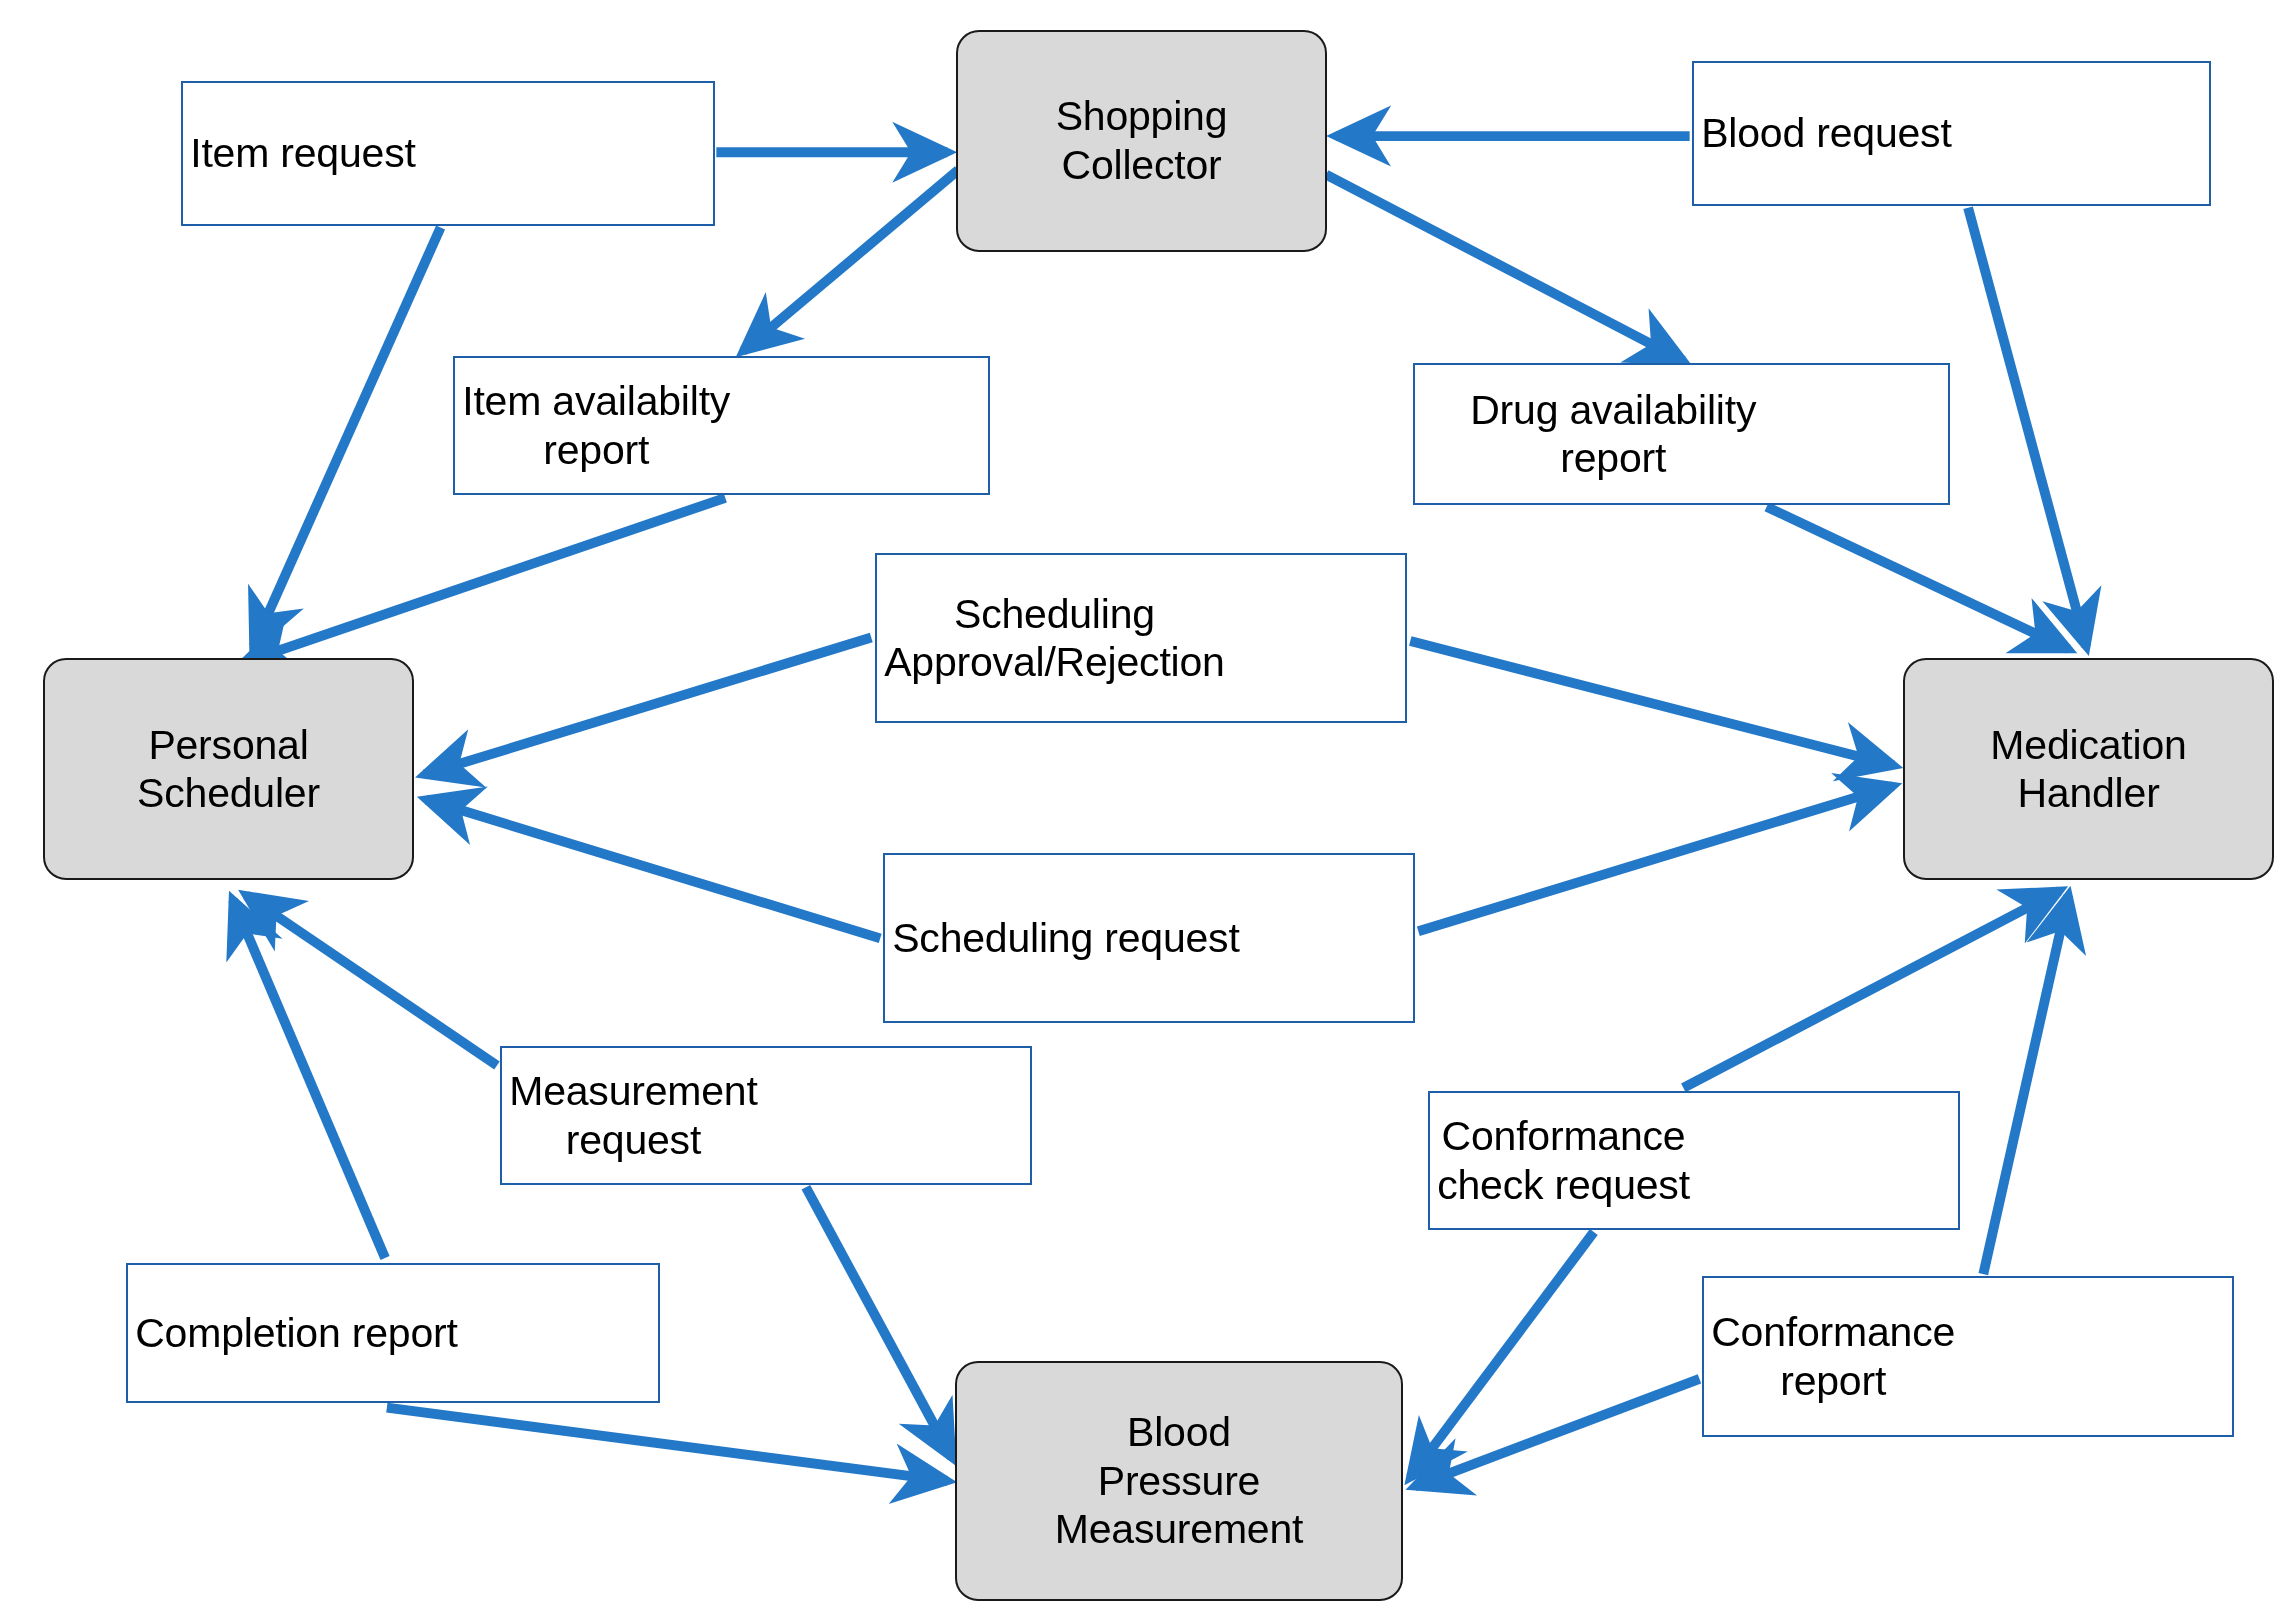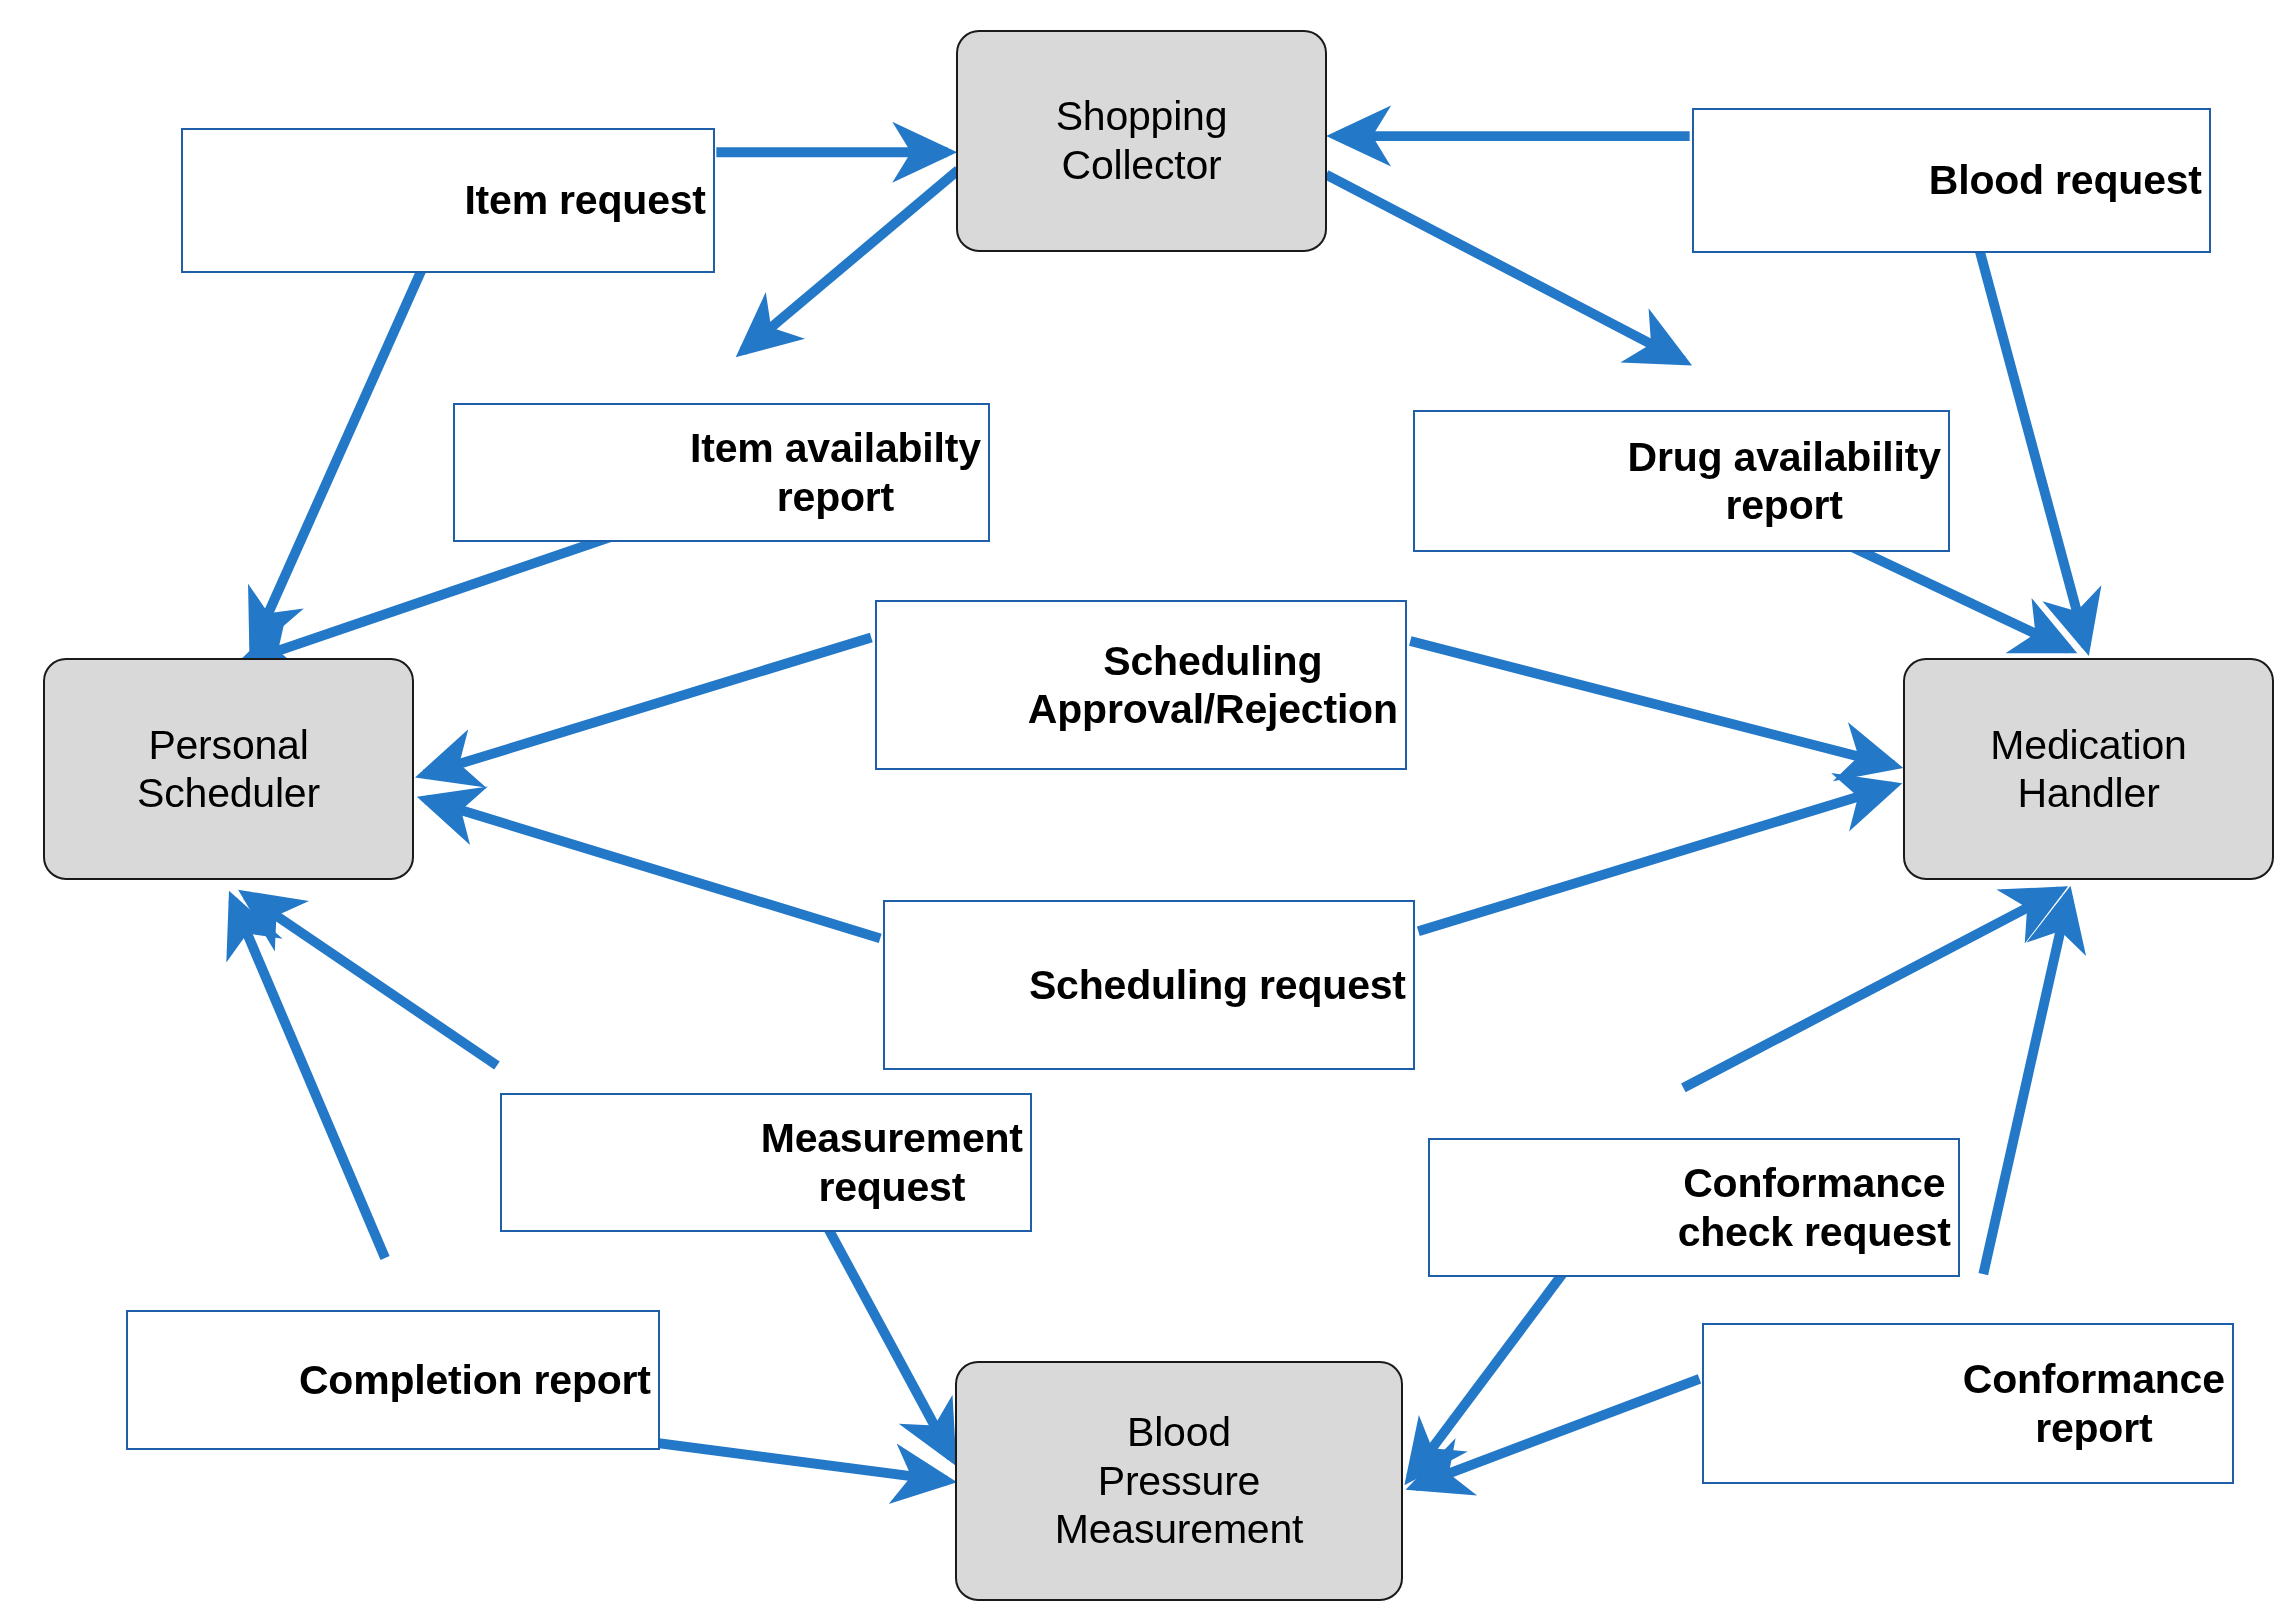--- a/index.html
+++ b/index.html
@@ -44,29 +44,28 @@
     font-weight: 400;
     letter-spacing: -0.2px;
   }
   .message-box {
     position: absolute;
     box-sizing: border-box;
     background: #ffffff;
     border: 2.2px solid #1f5ea8;
     display: flex;
     align-items: center;
-    justify-content: flex-end;
+    justify-content: flex-start;
     text-align: center;
     color: #000000;
     font-family: "Liberation Sans", sans-serif;
     font-size: 41px;
     line-height: 1.18;
-    font-weight: 700;
+    font-weight: 400;
     letter-spacing: -0.2px;
-    margin-top: 47px;
   }
   .node-label {
     display: block;
     padding: 0 7.2px;
     white-space: pre-line;
   }
 </style>
 </head>
 <body>
 

